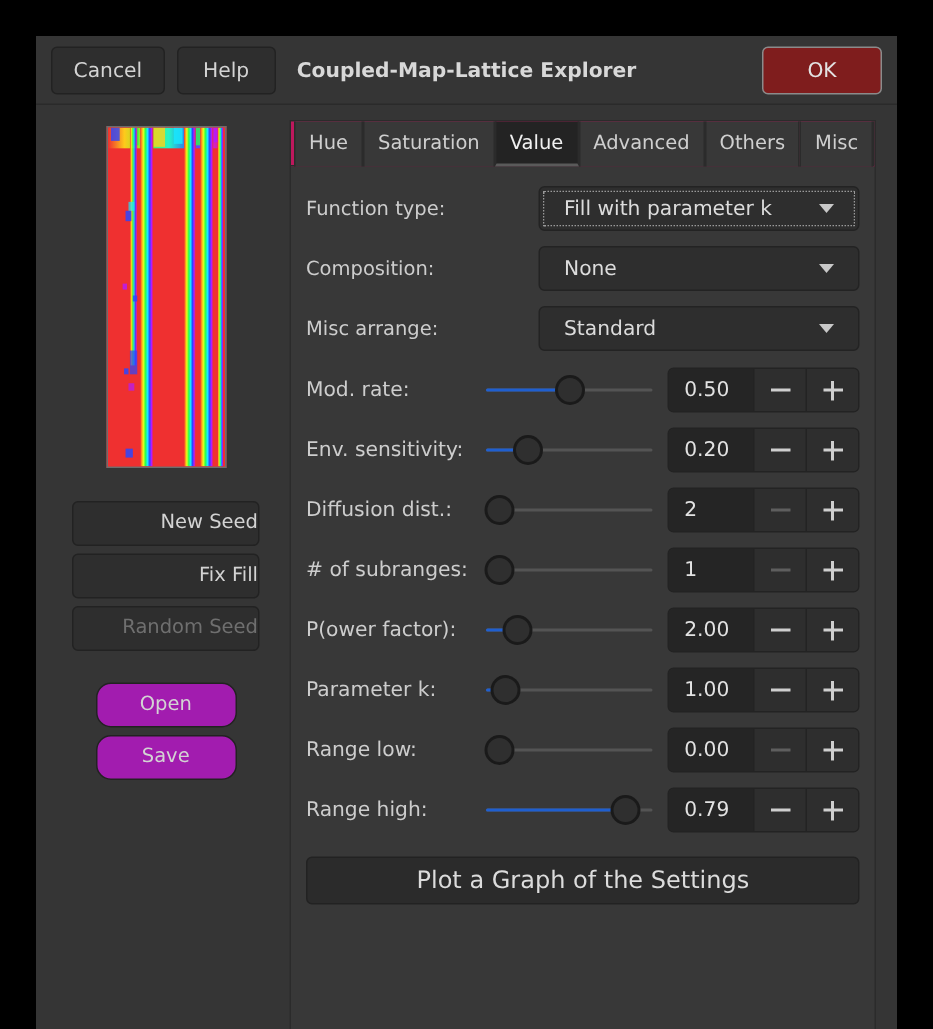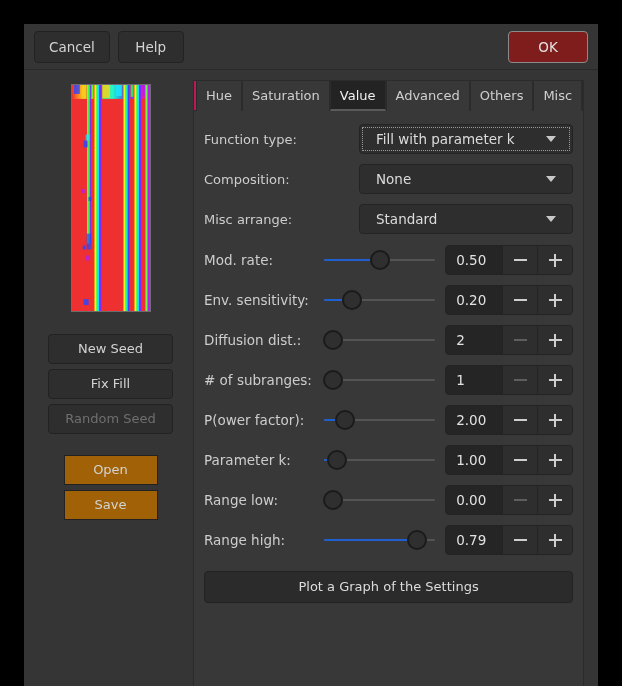--- a/index.html
+++ b/index.html
@@ -98,38 +98,38 @@
     flex-direction: column;
   }
   .seed-btn {
     height: 30px;
     line-height: 28px;
     background: #2e2e2e;
     border: 1px solid #222222;
     border-radius: 4px;
     color: #d3d3d3;
     font-size: 13px;
-    text-align: center;
+    text-align: right;
     margin-bottom: 5px;
     cursor: default;
   }
   .seed-btn.disabled { color: #6f6f6f; }
 
   #file-group {
     margin-top: 16px;
     width: 94px;
     display: flex;
     flex-direction: column;
   }
   .file-btn {
     height: 30px;
     line-height: 28px;
-    background: #a16207;
+    background: #a21caf;
     border: 1px solid #222222;
-    border-radius: 0;
+    border-radius: 10px;
     color: #d3d3d3;
     font-size: 13px;
     text-align: center;
     margin-bottom: 5px;
     cursor: default;
   }
 
   
   #notebook {
     flex: 1 1 auto;
@@ -319,33 +319,34 @@
 
   
   #plot-btn {
     margin-top: 8px;
     height: 32px;
     line-height: 30px;
     background: #2b2b2b;
     border: 1px solid #222222;
     border-radius: 4px;
     color: #dcdcdc;
-    font-size: 13px;
+    font-size: 16px;
     text-align: center;
     cursor: default;
   }
 </style>
 </head>
 <body>
 
 <div id="dialog">
 
   <div id="headerbar">
     <div class="hdr-btn">Cancel</div>
     <div class="hdr-btn">Help</div>
+    <div id="header-title">Coupled-Map-Lattice Explorer</div>
     <div class="hdr-btn suggested">OK</div>
   </div>
 
   <div id="body">
 
     <div id="leftcol">
 
       <div id="preview-frame">
         <svg id="preview-canvas" viewBox="0 0 80 228" preserveAspectRatio="none">
           <defs>

